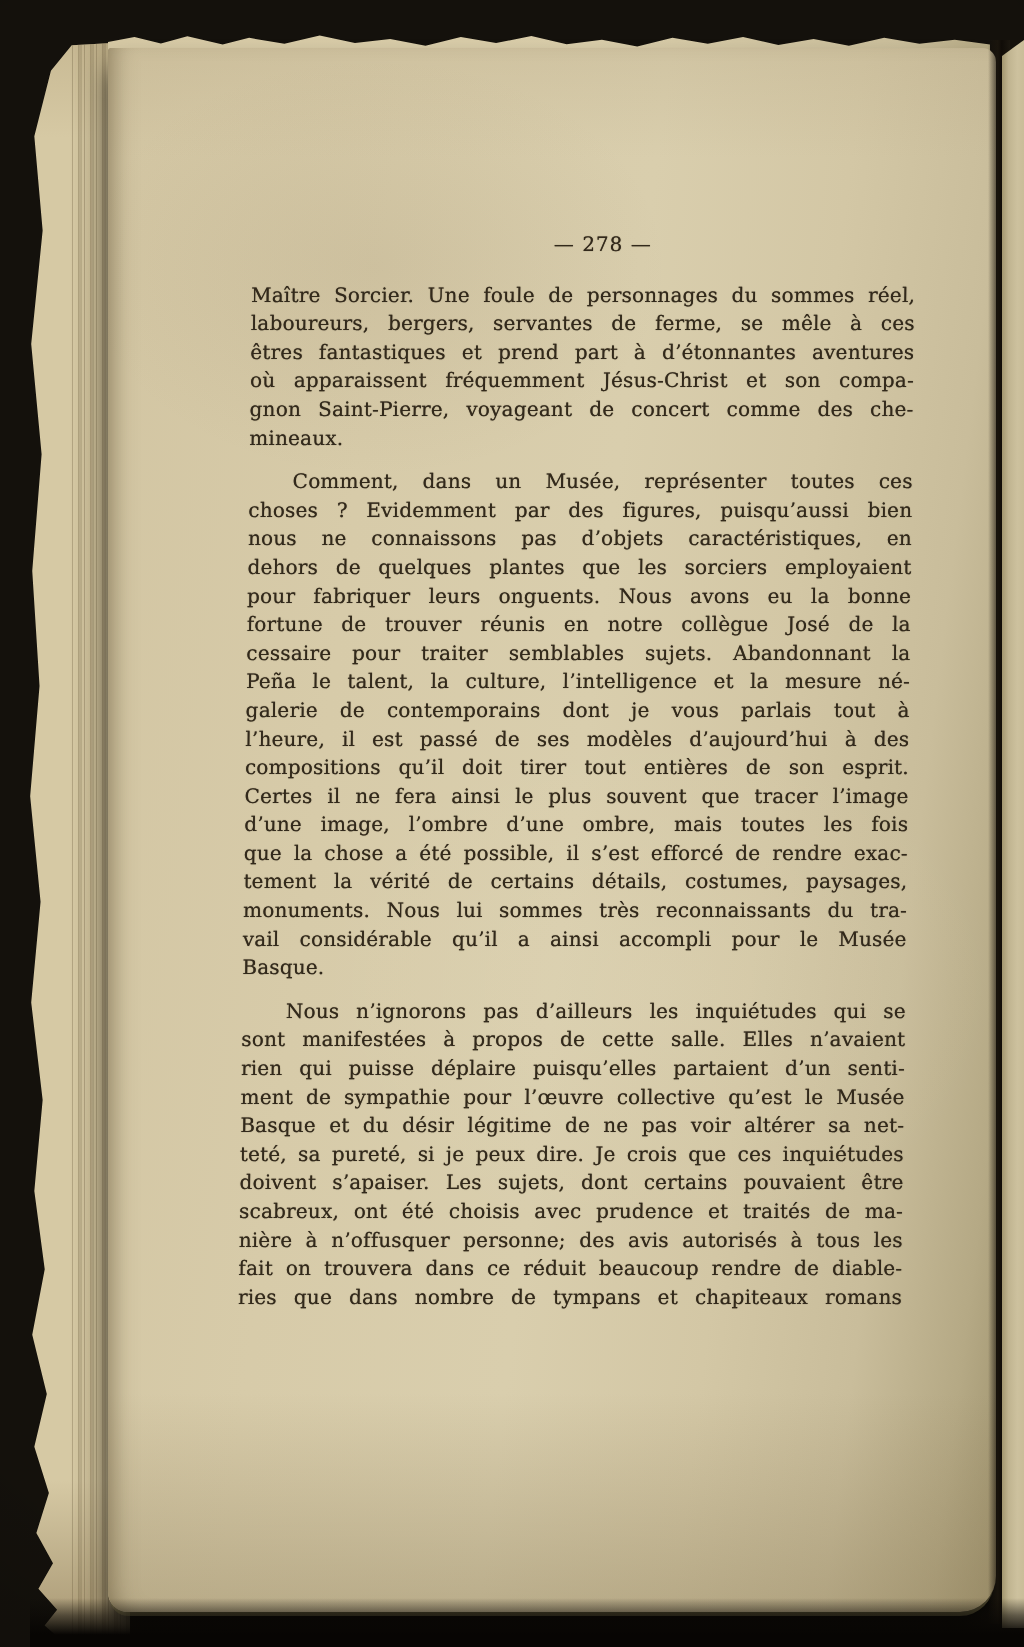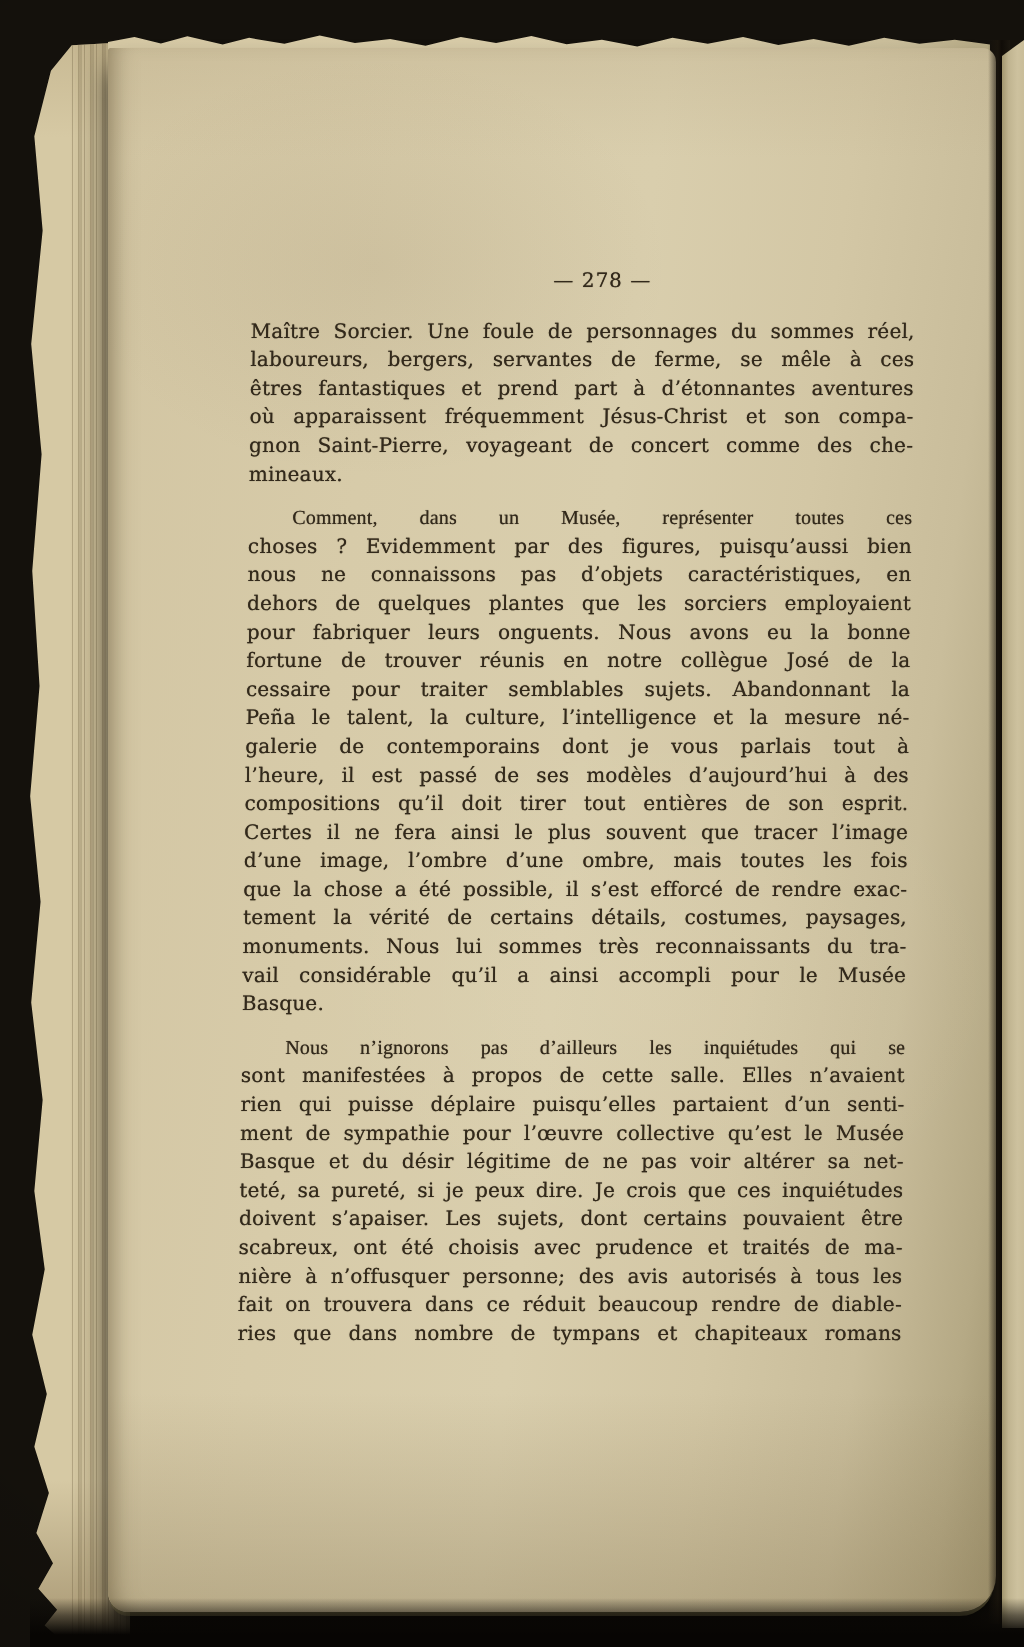--- a/index.html
+++ b/index.html
@@ -81,30 +81,29 @@
     font-size:20px;
     line-height:28.6px;
     letter-spacing:0.2px;
     text-shadow:0 0 0.8px rgba(50,40,25,.8);
   }
   .page-number{
     text-align:center;
     padding-left:38px;
     margin-bottom:22px;
     letter-spacing:1px;
-    margin-top:36px;
   }
   .para + .para{margin-top:15px;}
   .line{
     text-align:justify;
     text-align-last:justify;
     white-space:normal;
   }
   .line.last{text-align-last:left;}
-  .para.indent .line.first{text-indent:44px;font-family:Liberation Serif, serif;}
+  .para.indent .line.first{text-indent:44px;}
 </style>
 </head>
 <body>
 
 <div class="scene">
 
   <div class="page-stack">
     <div class="striations"></div>
   </div>
 

